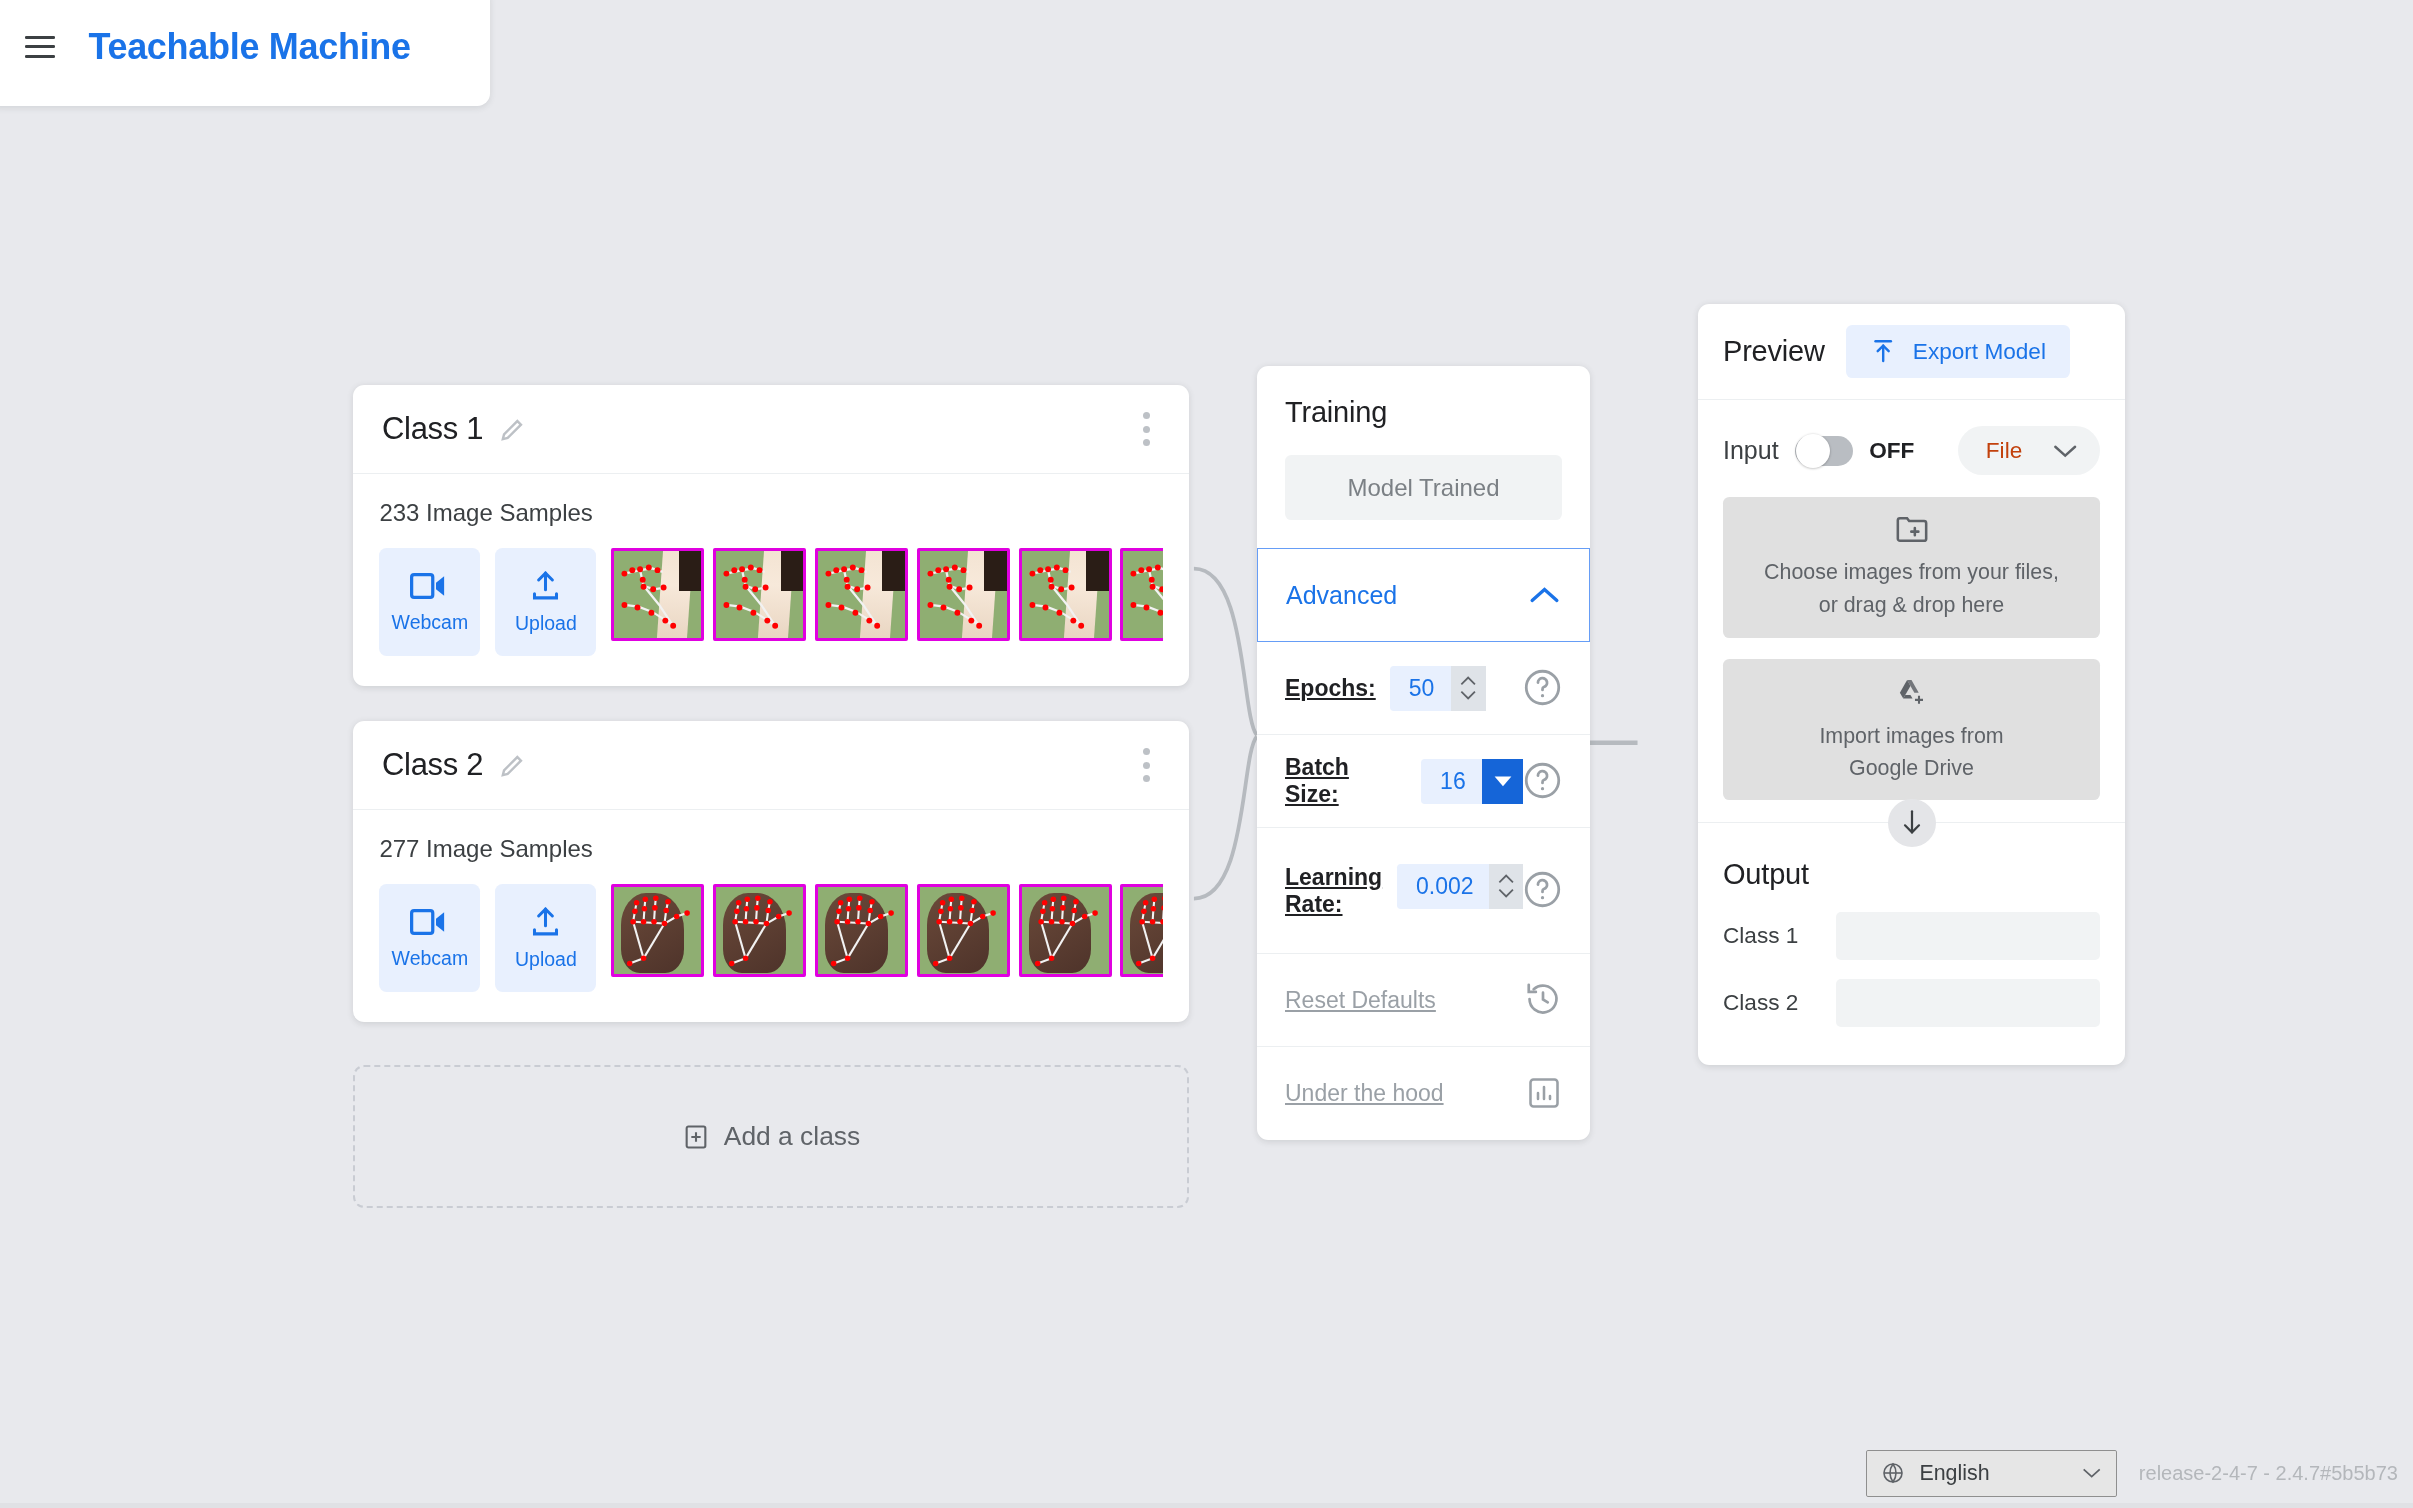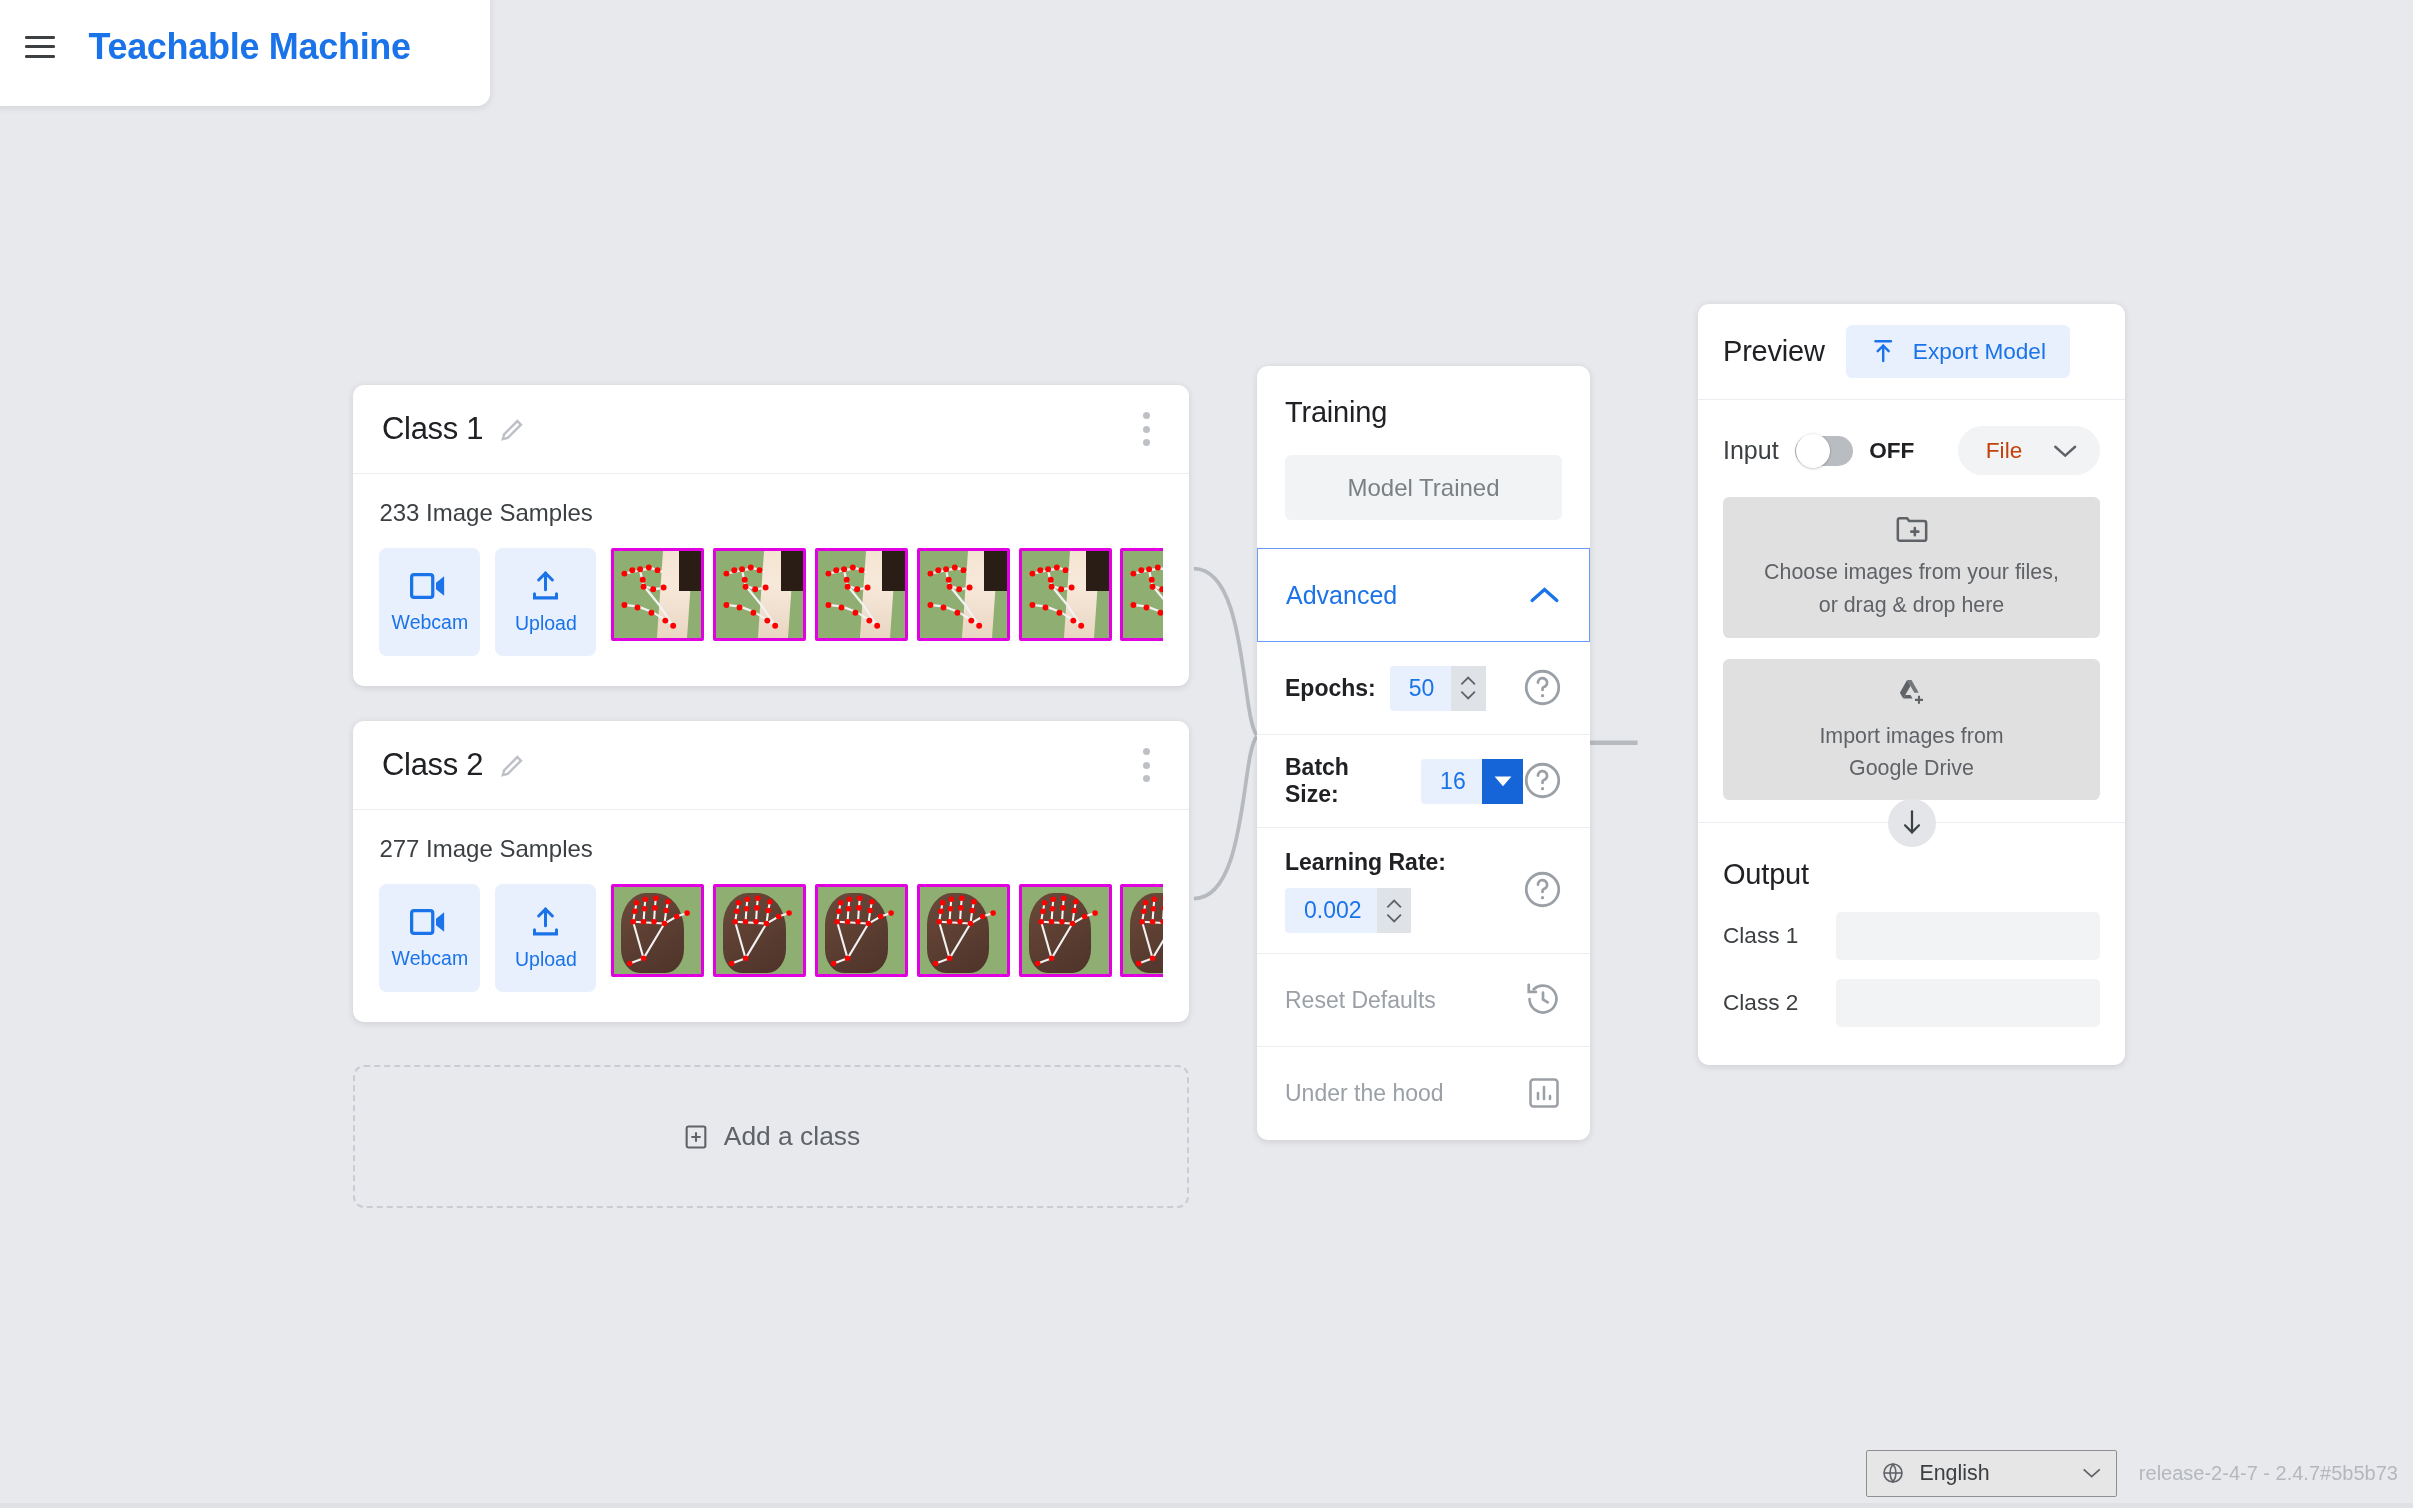--- a/index.html
+++ b/index.html
@@ -98,38 +98,38 @@
     border: 1.9px solid #669df6;
     display: flex; align-items: center; justify-content: space-between;
     padding: 0 28px; cursor: pointer; background: #fff;
   }
   .advanced-row .lbl { font-size: 25px; color: #1a73e8; }
   .opt-row {
     display: flex; align-items: center; padding: 0 28px;
     border-bottom: 0.6px solid #eceff1; min-height: 93px;
   }
   .opt-row:last-child { border-bottom: none; }
-  .opt-label { font-size: 23px; color: #202124; font-weight: 700; }
+  .opt-label { font-size: 23px; color: #202124; font-weight: 700; text-decoration: underline; }
   .opt-label.muted { color: #9aa0a6; font-weight: 400; }
   .spinbox {
     display: flex; align-items: center; background: #e8f0fe; border-radius: 3.8px;
     height: 45px; margin-left: 14px;
   }
   .spinbox .val { color: #1a73e8; font-size: 23px; padding: 0 16.3px 0 19px; min-width: 58px; }
   .spin-arrows {
     width: 35px; height: 45px; background: #dfe3e8;
     display: flex; flex-direction: column; align-items: center; justify-content: center; gap: 3.8px;
     cursor: pointer;
   }
   .drop-blue {
     width: 41px; height: 45px; background: #1565d8;
     display: flex; align-items: center; justify-content: center; cursor: pointer;
   }
   .help { margin-left: auto; cursor: pointer; }
-  .stacked { display: flex; flex-direction: column; gap: 12.6px; justify-content: space-between; }
+  .stacked { display: flex; gap: 12.6px; justify-content: space-between; }
 
   
   .preview { width: 427px; }
   .preview-head {
     height: 96px; display: flex; align-items: center; padding: 0 25px;
     border-bottom: 0.6px solid #eceff1; gap: 21.4px;
   }
   .preview-title { font-size: 29px; color: #202124; letter-spacing: -0.2px; }
   .export-btn {
     background: #e8f0fe; border-radius: 6.3px; height: 53px;

